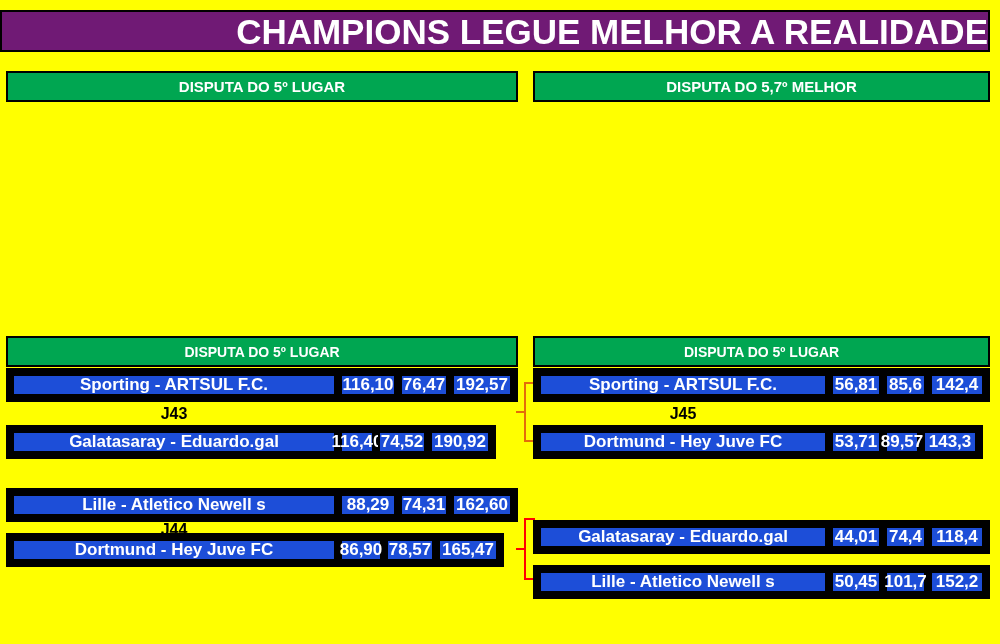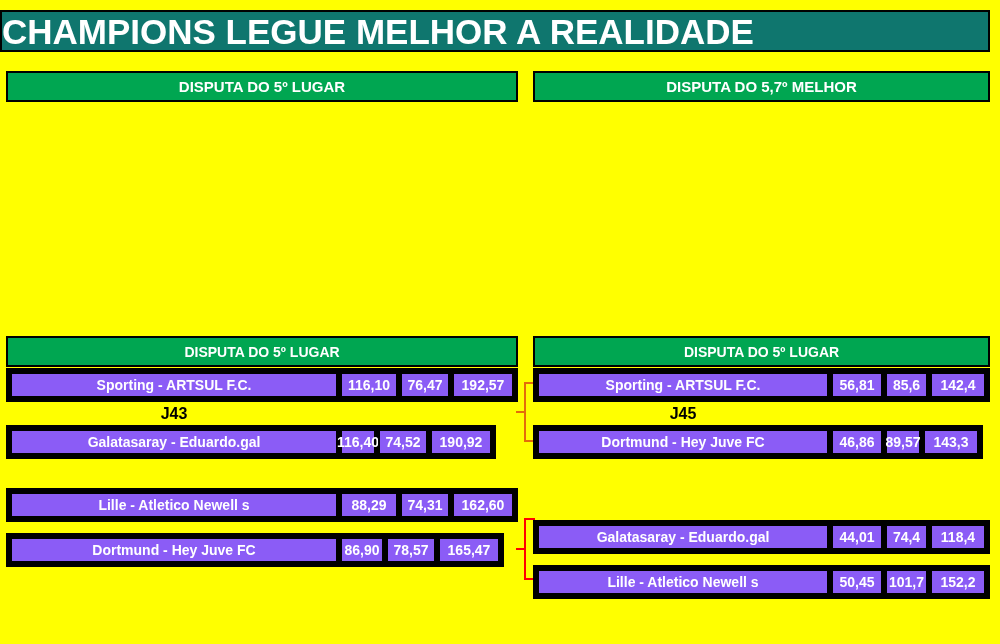--- a/index.html
+++ b/index.html
@@ -21,26 +21,26 @@
     height: 644px;
   }
 
   
   .title-banner {
     position: absolute;
     left: 0px;
     top: 10px;
     width: 990px;
     height: 42px;
-    background: #0f766e;
+    background: #701a75;
     border: 2px solid #000000;
     box-sizing: border-box;
     display: flex;
     align-items: center;
-    justify-content: flex-start;
+    justify-content: flex-end;
   }
   .title-banner .title-text {
     color: #FFFFFF;
     font-size: 35px;
     font-weight: bold;
     letter-spacing: 0px;
     white-space: nowrap;
     line-height: 1;
   }
 
@@ -80,28 +80,28 @@
     white-space: nowrap;
   }
 
   .row {
     position: absolute;
     height: 34px;
     display: flex;
     box-sizing: border-box;
   }
   .cell {
-    background: #8b5cf6;
-    border: 6px solid #000000;
+    background: #1d4ed8;
+    border: 8px solid #000000;
     box-sizing: border-box;
     display: flex;
     align-items: center;
     justify-content: center;
     color: #FFFFFF;
-    font-size: 14px;
+    font-size: 17px;
     font-weight: bold;
     white-space: nowrap;
     height: 34px;
   }
   .cell.name { justify-content: center; }
   .cell + .cell { border-left-width: 2px; }
 
   
   .round-label {
     position: absolute;
@@ -187,20 +187,21 @@
     <div class="out"></div>
   </div>
 
   <div class="row" style="left:6px; top:488px;">
     <div class="cell name" style="width:336px;">Lille - Atletico Newell s</div>
     <div class="cell" style="width:62px; margin-left:-2px;">88,29</div>
     <div class="cell" style="width:54px; margin-left:-2px;">74,31</div>
     <div class="cell" style="width:66px; margin-left:-2px;">162,60</div>
   </div>
 
+  <div class="round-label" style="left:6px; top:521px; width:336px;">J44</div>
 
   <div class="row" style="left:6px; top:533px;">
     <div class="cell name" style="width:336px;">Dortmund - Hey Juve  FC</div>
     <div class="cell" style="width:48px; margin-left:-2px;text-align:right;">86,90</div>
     <div class="cell" style="width:54px; margin-left:-2px;">78,57</div>
     <div class="cell" style="width:66px; margin-left:-2px;">165,47</div>
   </div>
 
   <div class="bracket" style="left:516px; top:518px; height:62px; width:22px; --bc:#FF0000;">
     <div class="stem"></div>
@@ -217,21 +218,21 @@
     <div class="cell name" style="width:300px;">Sporting - ARTSUL F.C.</div>
     <div class="cell" style="width:56px; margin-left:-2px;">56,81</div>
     <div class="cell" style="width:47px; margin-left:-2px;">85,6</div>
     <div class="cell" style="width:60px; margin-left:-2px;">142,4</div>
   </div>
 
   <div class="round-label" style="left:533px; top:405px; width:300px;">J45</div>
 
   <div class="row" style="left:533px; top:425px;">
     <div class="cell name" style="width:300px;">Dortmund - Hey Juve  FC</div>
-    <div class="cell" style="width:56px; margin-left:-2px;">46,86</div>
+    <div class="cell" style="width:56px; margin-left:-2px;">53,71</div>
     <div class="cell" style="width:40px; margin-left:-2px;">89,57</div>
     <div class="cell" style="width:60px; margin-left:-2px;">143,3</div>
   </div>
 
 
   <div class="row" style="left:533px; top:520px;">
     <div class="cell name" style="width:300px;">Galatasaray - Eduardo.gal</div>
     <div class="cell" style="width:56px; margin-left:-2px;">44,01</div>
     <div class="cell" style="width:47px; margin-left:-2px;">74,4</div>
     <div class="cell" style="width:60px; margin-left:-2px;">118,4</div>

